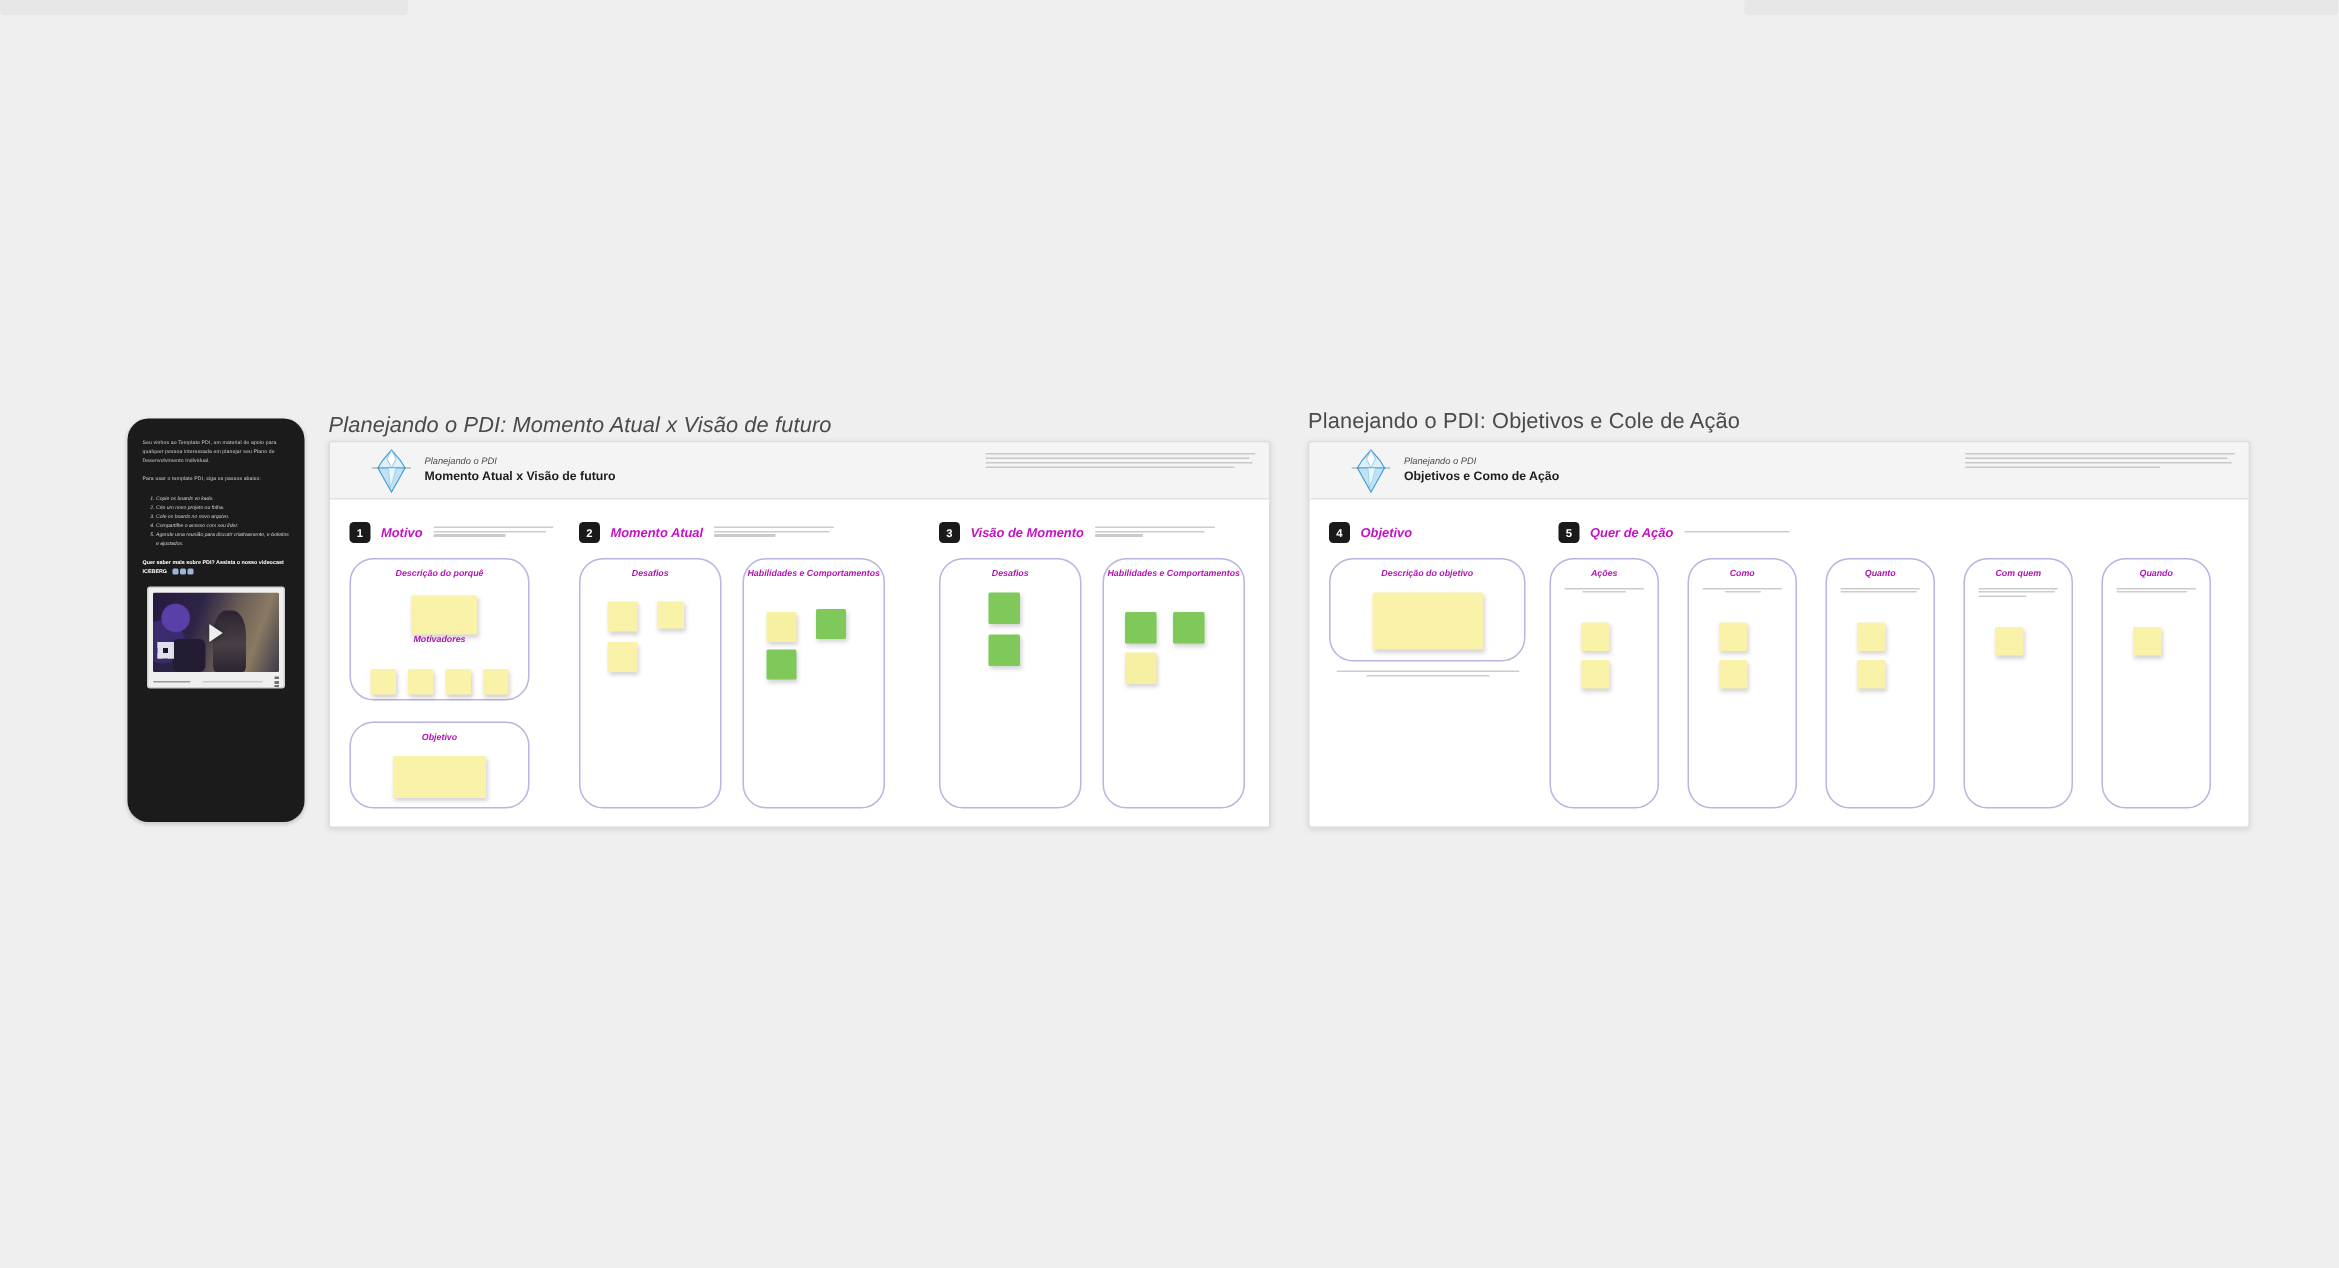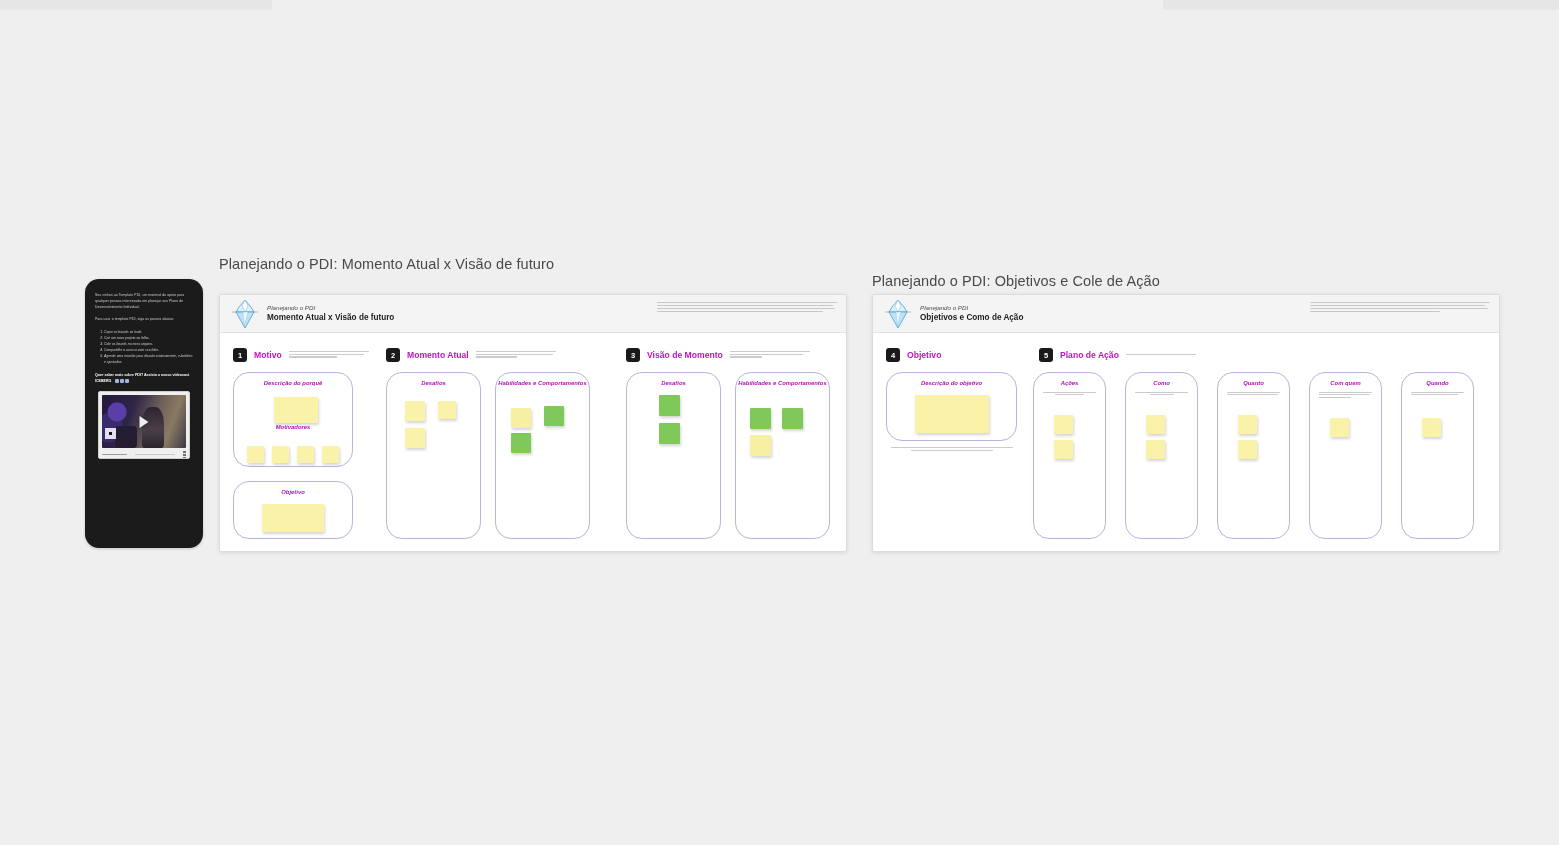--- a/index.html
+++ b/index.html
@@ -66,40 +66,40 @@
   
   .board-title{
     position:absolute;font-size:14.5px;color:#4a4a4a;letter-spacing:.1px;white-space:nowrap;
   }
   .board{
     position:absolute;background:#ffffff;border:1px solid #dcdcdc;border-radius:2px;
     box-shadow:0 1px 4px rgba(0,0,0,.10);overflow:hidden;
   }
   .board-hd{
     height:38px;background:#f4f4f4;border-bottom:1px solid #e3e3e3;
-    display:flex;align-items:center;padding-left:12px;box-sizing:border-box;
+    display:flex;align-items:center;padding-left:28px;box-sizing:border-box;
   }
   .ice{width:26px;height:30px;flex:0 0 26px;margin-right:9px;position:relative;}
   .hd-txt{display:flex;flex-direction:column;justify-content:center;}
   .hd-sub{font-size:6.2px;font-style:italic;color:#4c4c4c;line-height:1.35;}
   .hd-main{font-size:8.2px;font-weight:bold;color:#1d1d1d;line-height:1.35;}
   .hd-blurb{
     position:absolute;right:9px;top:7px;width:180px;
   }
 
   
   .mt{display:block;background:#b9b9b9;border-radius:.5px;opacity:.75;}
   .blurb .mt{height:1.3px;margin-bottom:1.6px;}
 
   .secrow{position:absolute;display:flex;align-items:center;gap:7px;}
   .badge{
     width:14px;height:14px;border-radius:3px;background:#1a1a1a;color:#fff;
     font-size:7.5px;font-weight:bold;display:flex;align-items:center;justify-content:center;
   }
-  .sectitle{font-size:8.6px;font-weight:bold;color:#c512c5;white-space:nowrap;}
+  .sectitle{font-size:8.6px;font-style:italic;font-weight:bold;color:#c512c5;white-space:nowrap;}
   .sec-blurb{width:80px;}
   .sec-blurb .mt{height:1.2px;margin-bottom:1.5px;}
 
   .card{
     position:absolute;background:#fff;border:1px solid #b9b4e0;border-radius:16px;
     box-sizing:border-box;
   }
   .card-h{
     text-align:center;font-size:5.9px;font-style:italic;font-weight:bold;color:#b312b3;
     margin-top:7px;line-height:1.3;
@@ -152,21 +152,21 @@
         </div>
         <div class="video-bar">
           <span class="l1"></span>
           <span class="l2"></span>
           <span class="dots"></span>
         </div>
       </div>
     </div>
   </div>
 
-  <div class="board-title" style="left:219px;top:256px;">Planejando o PDI: Momento Atual x Visão de futuro</div>
+  <div class="board-title" style="left:219px;top:276px;font-style:italic;">Planejando o PDI: Momento Atual x Visão de futuro</div>
 
   <div class="board" style="left:219px;top:294px;width:626px;height:256px;">
 
     <div class="board-hd">
       <div class="ice">
         <svg viewBox="0 0 26 30" width="26" height="30">
           <line x1="0" y1="13" x2="26" y2="13" stroke="#9a9a9a" stroke-width="0.7"></line>
           <polygon points="13,1 19,8 22,13 13,13 4,13 7,8" fill="#dff0fb" stroke="#4a9fd0" stroke-width="0.8"></polygon>
           <polygon points="13,1 16,7 13,13 10,7" fill="#ffffff" stroke="#6fb6dd" stroke-width="0.5"></polygon>
           <polygon points="4,13 22,13 17,22 13,29 9,22" fill="#bfe2f6" stroke="#4a9fd0" stroke-width="0.8"></polygon>
@@ -285,21 +285,21 @@
       </div>
     </div>
 
     <div class="secrow" style="left:13px;top:53px;">
       <span class="badge">4</span>
       <span class="sectitle">Objetivo</span>
     </div>
 
     <div class="secrow" style="left:166px;top:53px;">
       <span class="badge">5</span>
-      <span class="sectitle">Plano de Ação</span>
+      <span class="sectitle">Quer de Ação</span>
       <span class="sec-blurb blurb" style="width:70px">
         <i class="mt" style="width:100%"></i>
       </span>
     </div>
 
     <div class="card" style="left:13px;top:77px;width:131px;height:69px;">
       <div class="card-h">Descrição do objetivo</div>
       <div class="note" style="left:28px;top:22px;width:74px;height:38px;"></div>
     </div>
     <div class="undertext blurb" style="left:18px;top:152px;width:122px;">

